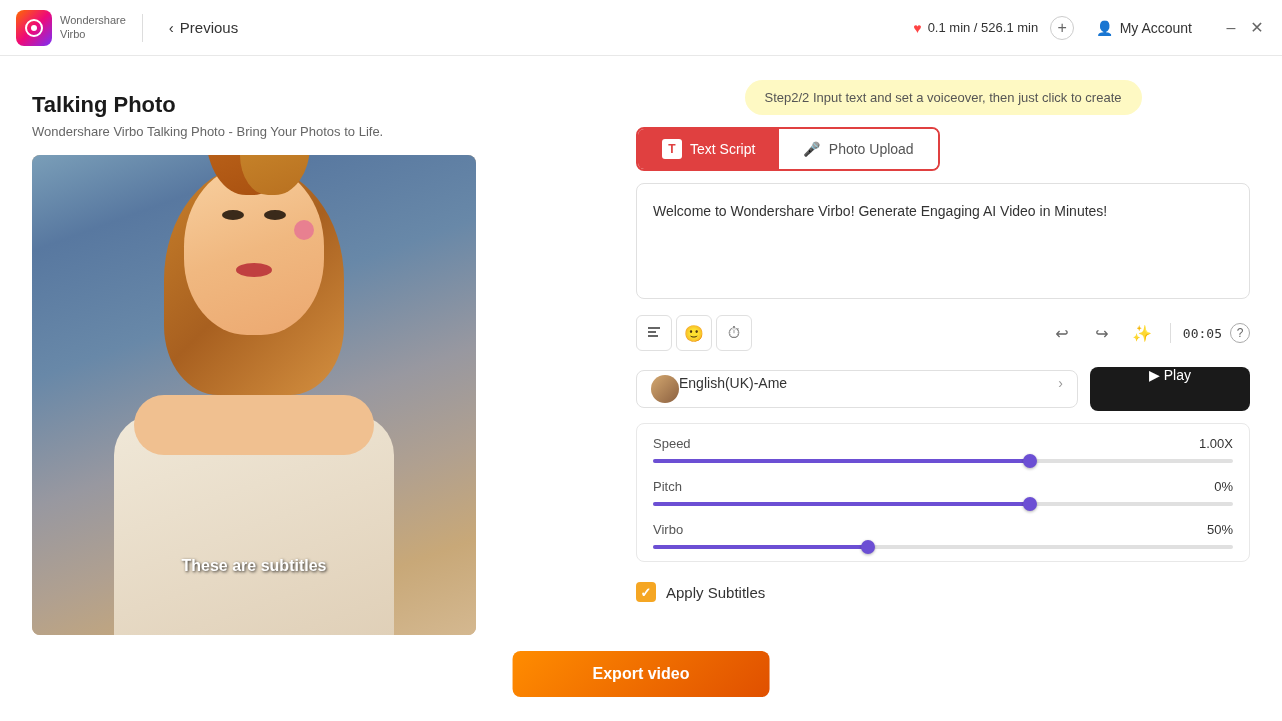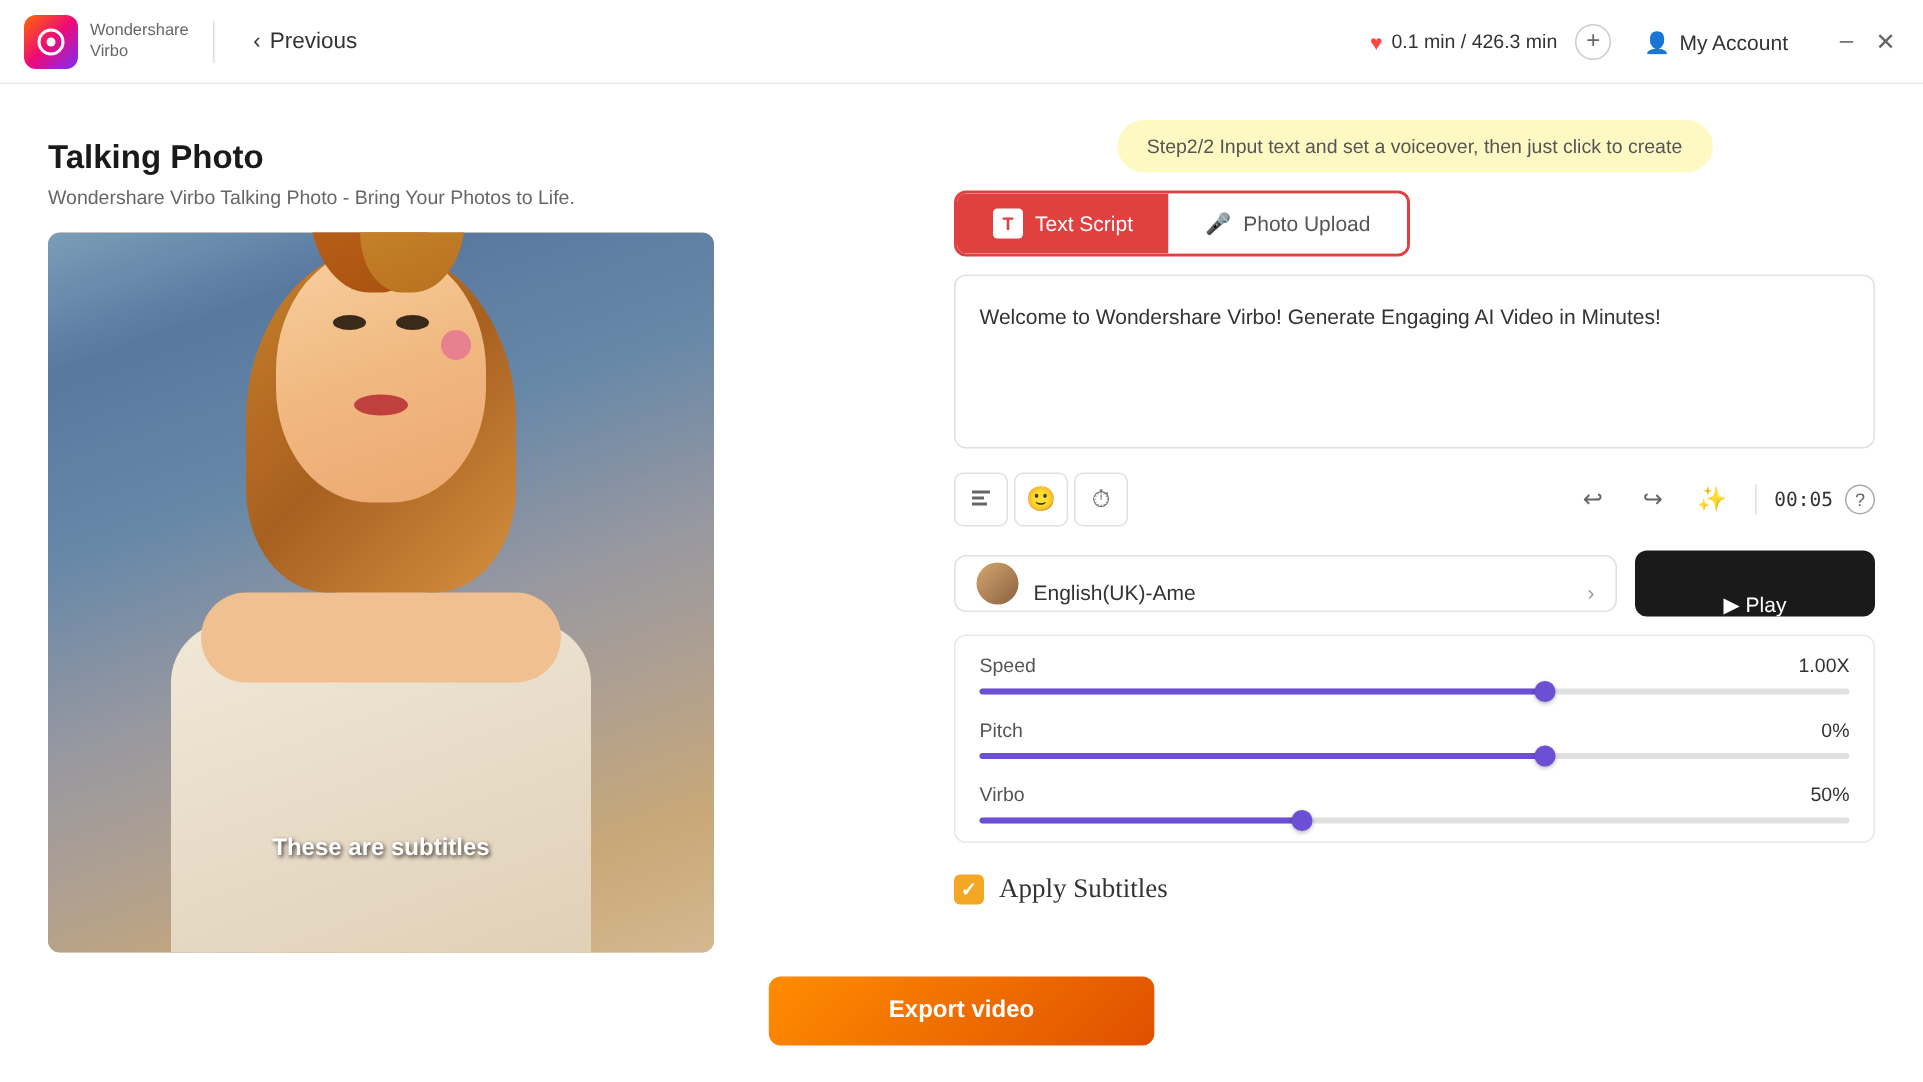--- a/index.html
+++ b/index.html
@@ -320,22 +320,21 @@
 
     
     .voice-row {
       display: flex;
       gap: 12px;
       align-items: center;
     }
     .voice-selector {
       flex: 1;
       display: flex;
-      align-items: flex-end;
-      gap: 10px;
+      align-items: flex-start;
       padding: 4px 14px;
       border: 1px solid #e0e0e0;
       border-radius: 8px;
       cursor: pointer;
       background: white;
     }
     .voice-avatar {
       width: 28px;
       height: 28px;
       border-radius: 50%;
@@ -356,21 +355,21 @@
       width: 160px;
       height: 44px;
       background: #1a1a1a;
       color: white;
       border: none;
       border-radius: 8px;
       font-size: 14px;
       font-weight: 500;
       cursor: pointer;
       display: flex;
-      align-items: flex-end;
+      align-items: flex-start;
       justify-content: center;
       gap: 8px;
     }
 
     
     .slider-row {
       display: flex;
       flex-direction: column;
       gap: 8px;
     }
@@ -426,23 +425,22 @@
       justify-content: center;
       cursor: pointer;
       flex-shrink: 0;
     }
     .checkbox-check {
       color: white;
       font-size: 13px;
       font-weight: 700;
     }
     .subtitle-label {
-      font-size: 18px;
-      color: #333;
-      font-family: Liberation Serif, serif;
+      font-size: 15px;
+      color: #333;
     }
 
     
     .export-area {
       position: absolute;
       bottom: 24px;
       left: 50%;
       transform: translateX(-50%);
     }
     .export-btn {
@@ -482,21 +480,21 @@
     </div>
   </div>
   <div class="divider-v"></div>
   <button class="prev-btn">
     <span>‹</span>
     <span>Previous</span>
   </button>
   <div class="titlebar-right">
     <div class="duration-badge">
       <span class="heart-icon">♥</span>
-      <span>0.1 min / 426.3 min</span>
+      <span>0.1 min / 526.1 min</span>
     </div>
     <button class="plus-btn">+</button>
     <button class="account-btn">
       <span>👤</span>
       <span>My Account</span>
     </button>
     <div class="win-controls">
       <button class="win-btn">–</button>
       <button class="win-btn">✕</button>
     </div>

